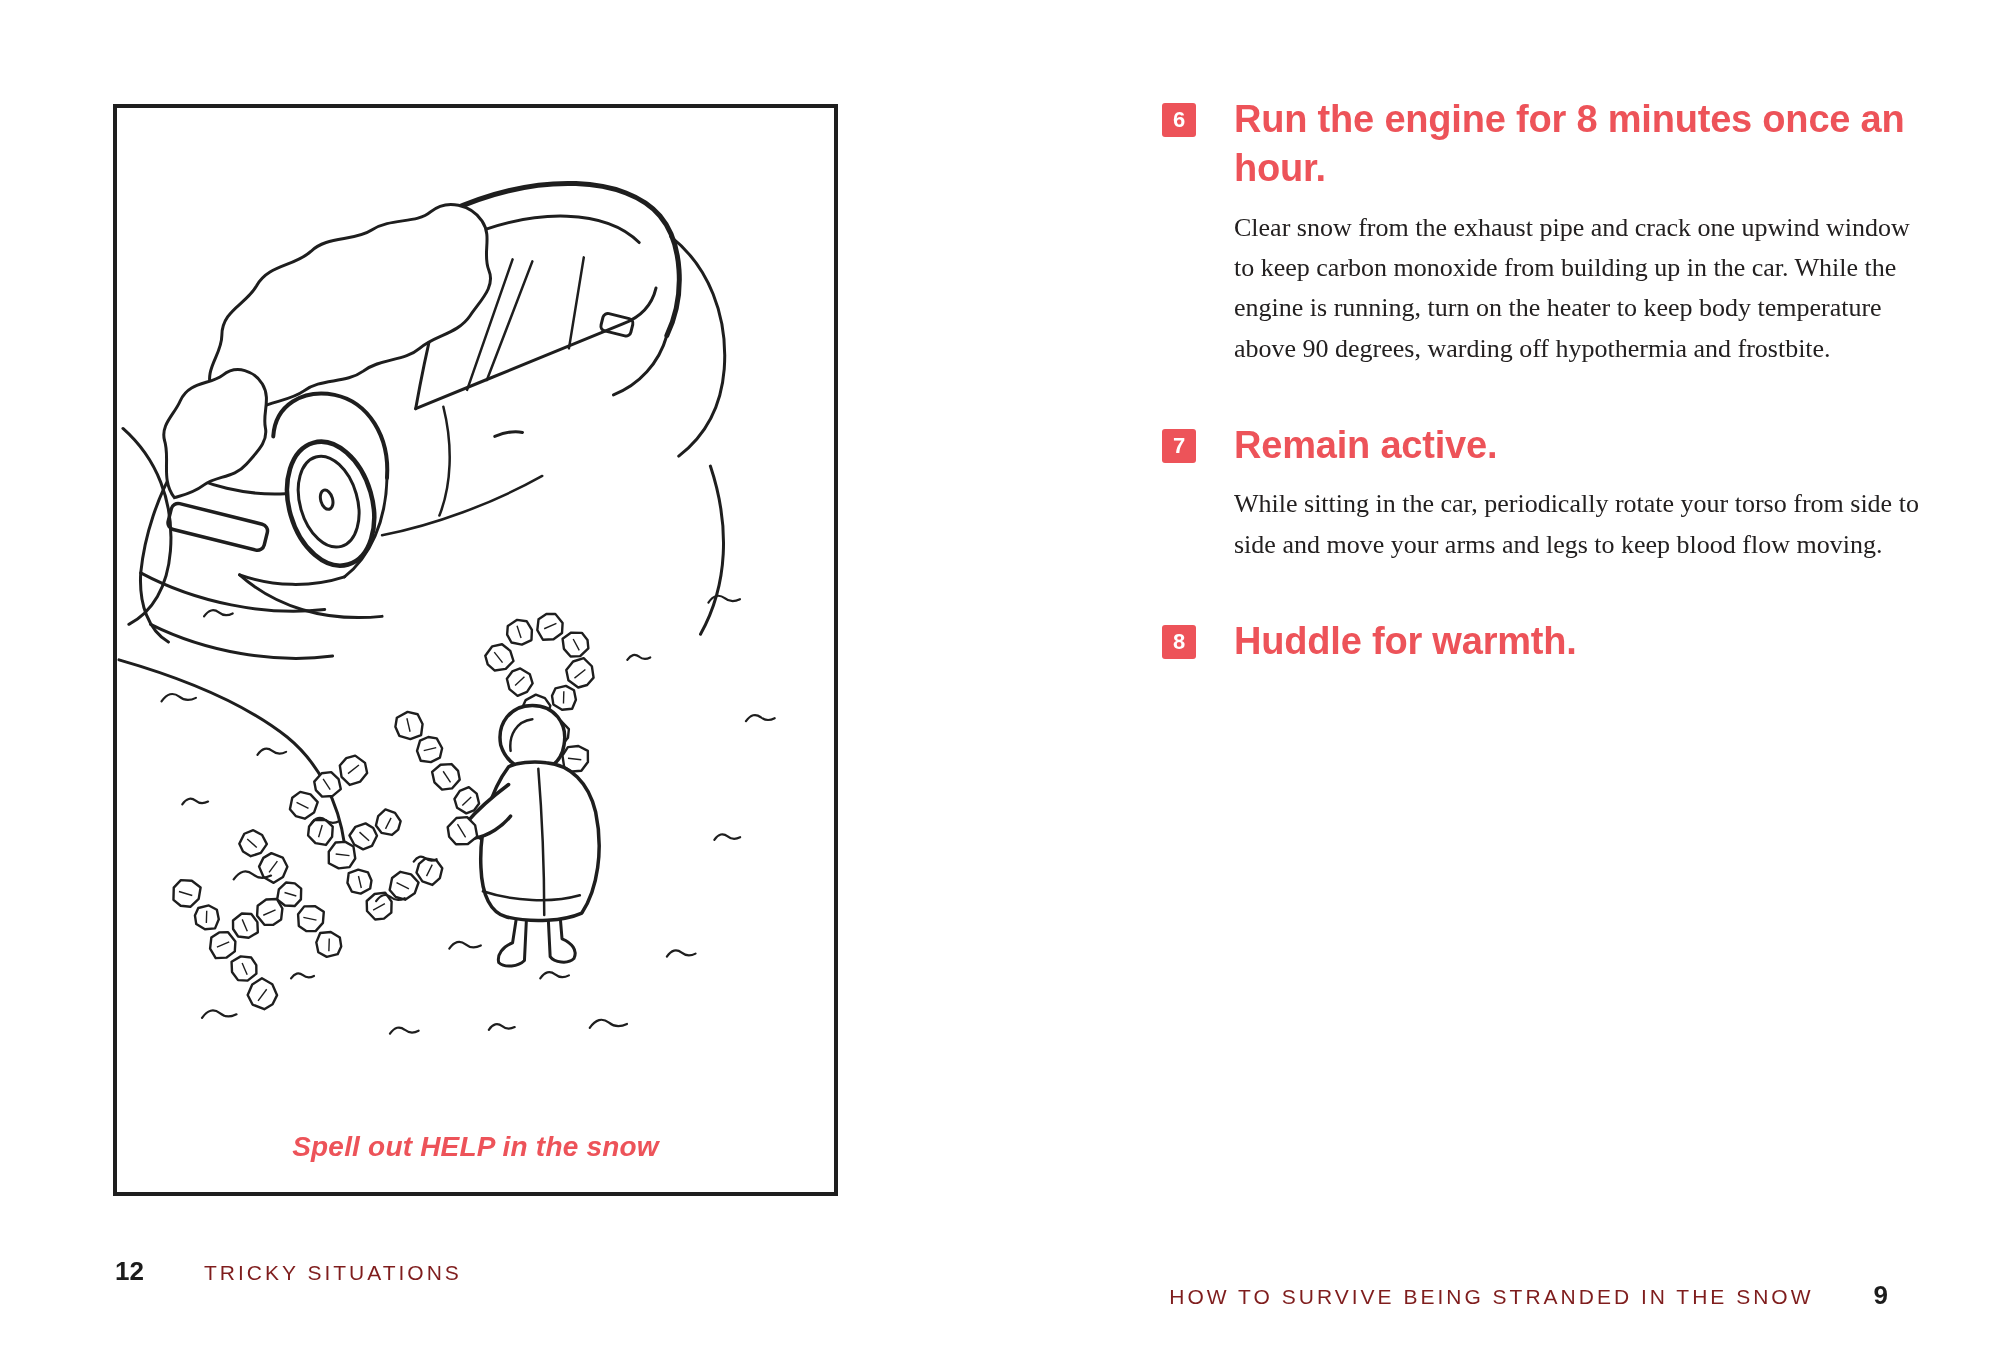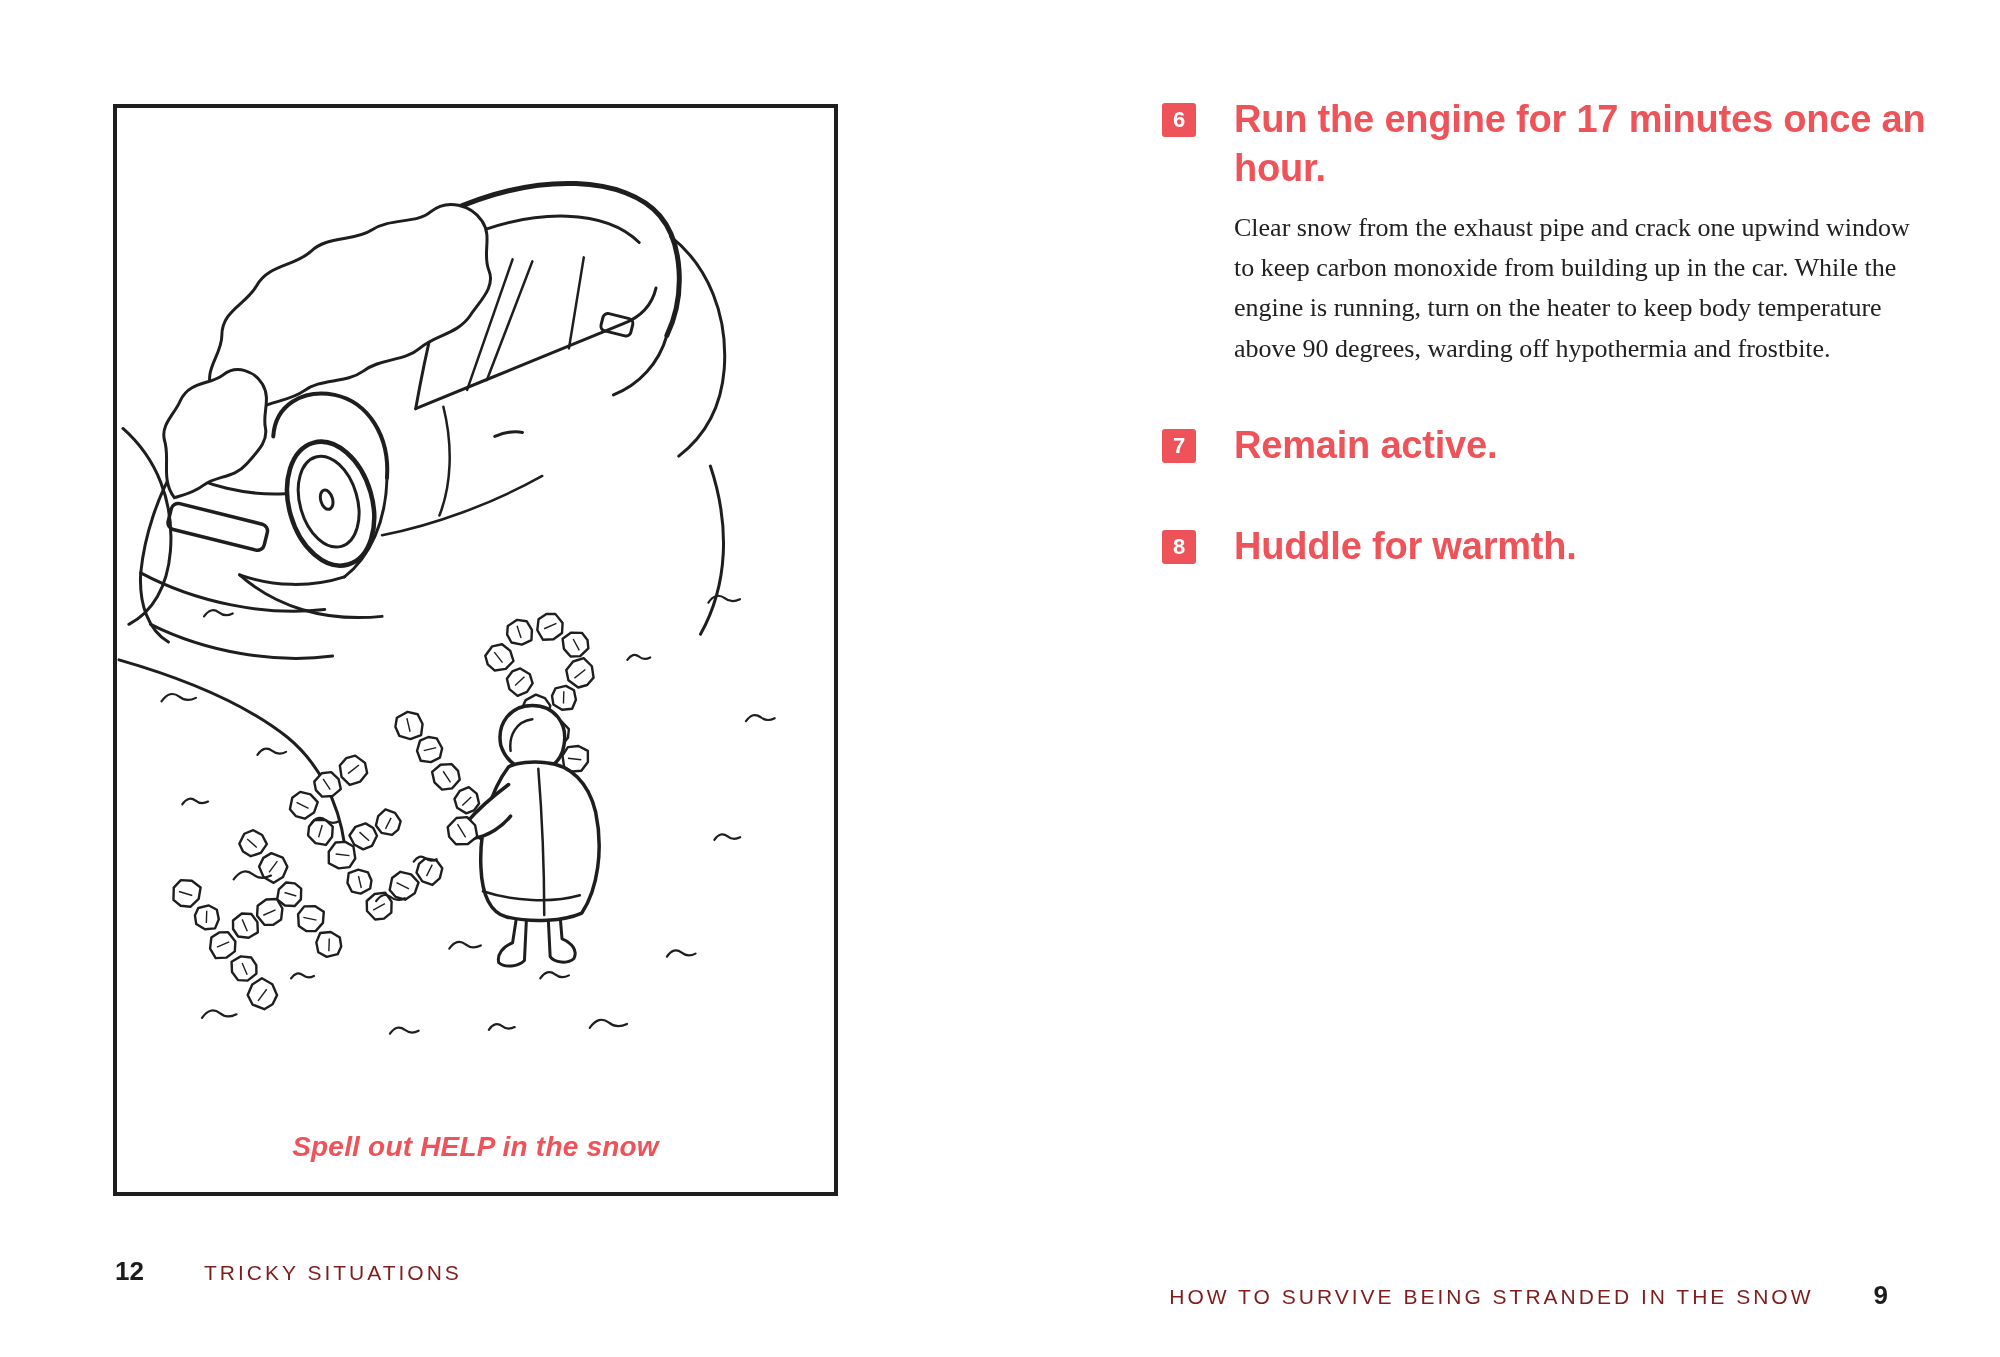--- a/index.html
+++ b/index.html
@@ -215,29 +215,30 @@
     </div>
   </section>
 
   <section>
     <div class="steps">
 
       <div class="step">
         <span class="badge">
           <span>6</span>
         </span>
-        <h2>Run the engine for 17 minutes once an hour.</h2>
+        <h2>Run the engine for 8 minutes once an hour.</h2>
         <p>Clear snow from the exhaust pipe and crack one upwind window to keep carbon monoxide from building up in the car. While the engine is running, turn on the heater to keep body temperature above 90 degrees, warding off hypothermia and frostbite.</p>
       </div>
 
       <div class="step">
         <span class="badge">
           <span>7</span>
         </span>
         <h2>Remain active.</h2>
+        <p>While sitting in the car, periodically rotate your torso from side to side and move your arms and legs to keep blood flow moving.</p>
       </div>
 
       <div class="step">
         <span class="badge">
           <span>8</span>
         </span>
         <h2>Huddle for warmth.</h2>
       </div>
 
     </div>

